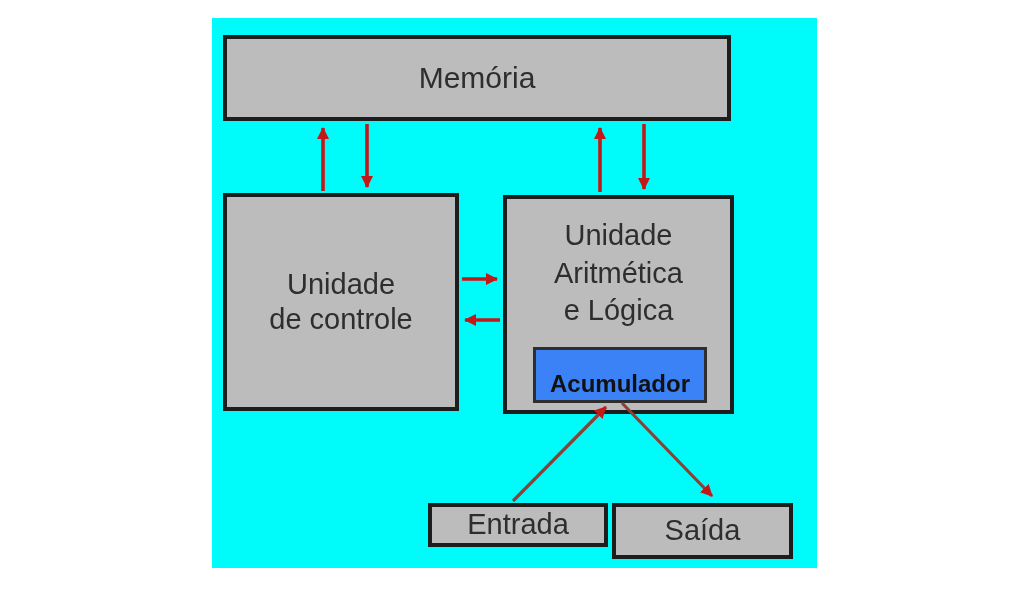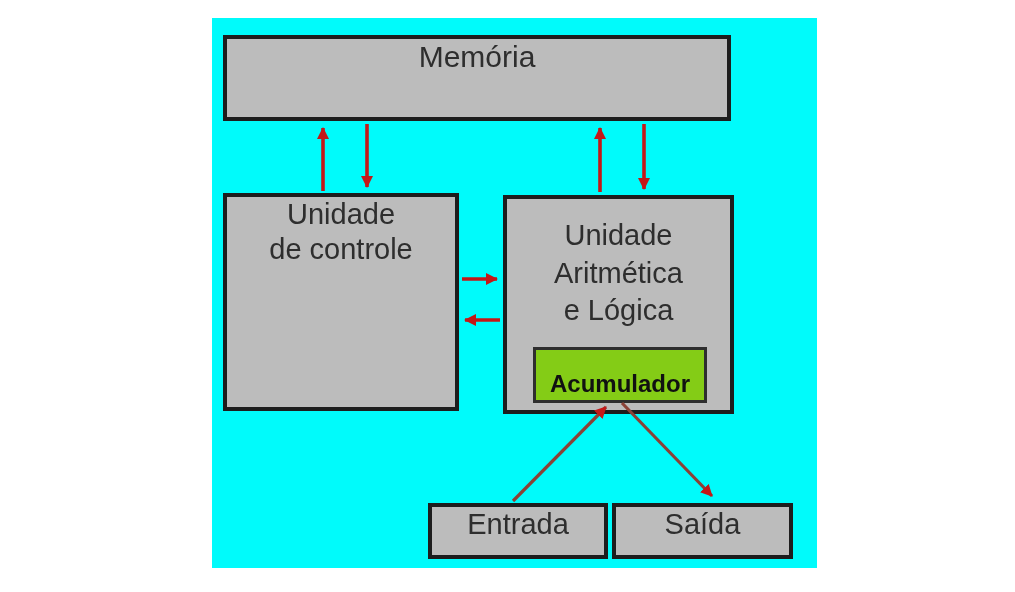--- a/index.html
+++ b/index.html
@@ -22,21 +22,21 @@
     width: 605px;
     height: 550px;
     background: #00fbfb;
   }
   .node {
     position: absolute;
     box-sizing: border-box;
     background: #bcbcbc;
     border: 4px solid #1d1d1d;
     display: flex;
-    align-items: flex-start;
+    align-items: center;
     justify-content: center;
     color: #2e2e2e;
     text-align: center;
   }
   .node .label {
     white-space: pre-line;
     line-height: 1.22;
   }
   .node-memory {
     left: 223px; top: 35px;
@@ -56,32 +56,32 @@
   }
   .node-alu .label {
     margin-top: 18px;
     line-height: 1.3;
   }
   .node-accumulator {
     position: absolute;
     box-sizing: border-box;
     left: 26px; top: 148px;
     width: 174px; height: 56px;
-    background: #84cc16;
+    background: #3b82f6;
     border: 3px solid #2e2e2e;
     display: flex;
     align-items: center;
     justify-content: center;
     font-size: 24px;
     font-weight: bold;
     color: #111111;
   }
   .node-input {
     left: 428px; top: 503px;
-    width: 180px; height: 56px;
+    width: 180px; height: 44px;
     font-size: 29px;
   }
   .node-output {
     left: 612px; top: 503px;
     width: 181px; height: 56px;
     font-size: 29px;
   }
   svg.arrows {
     position: absolute;
     left: 0; top: 0;

